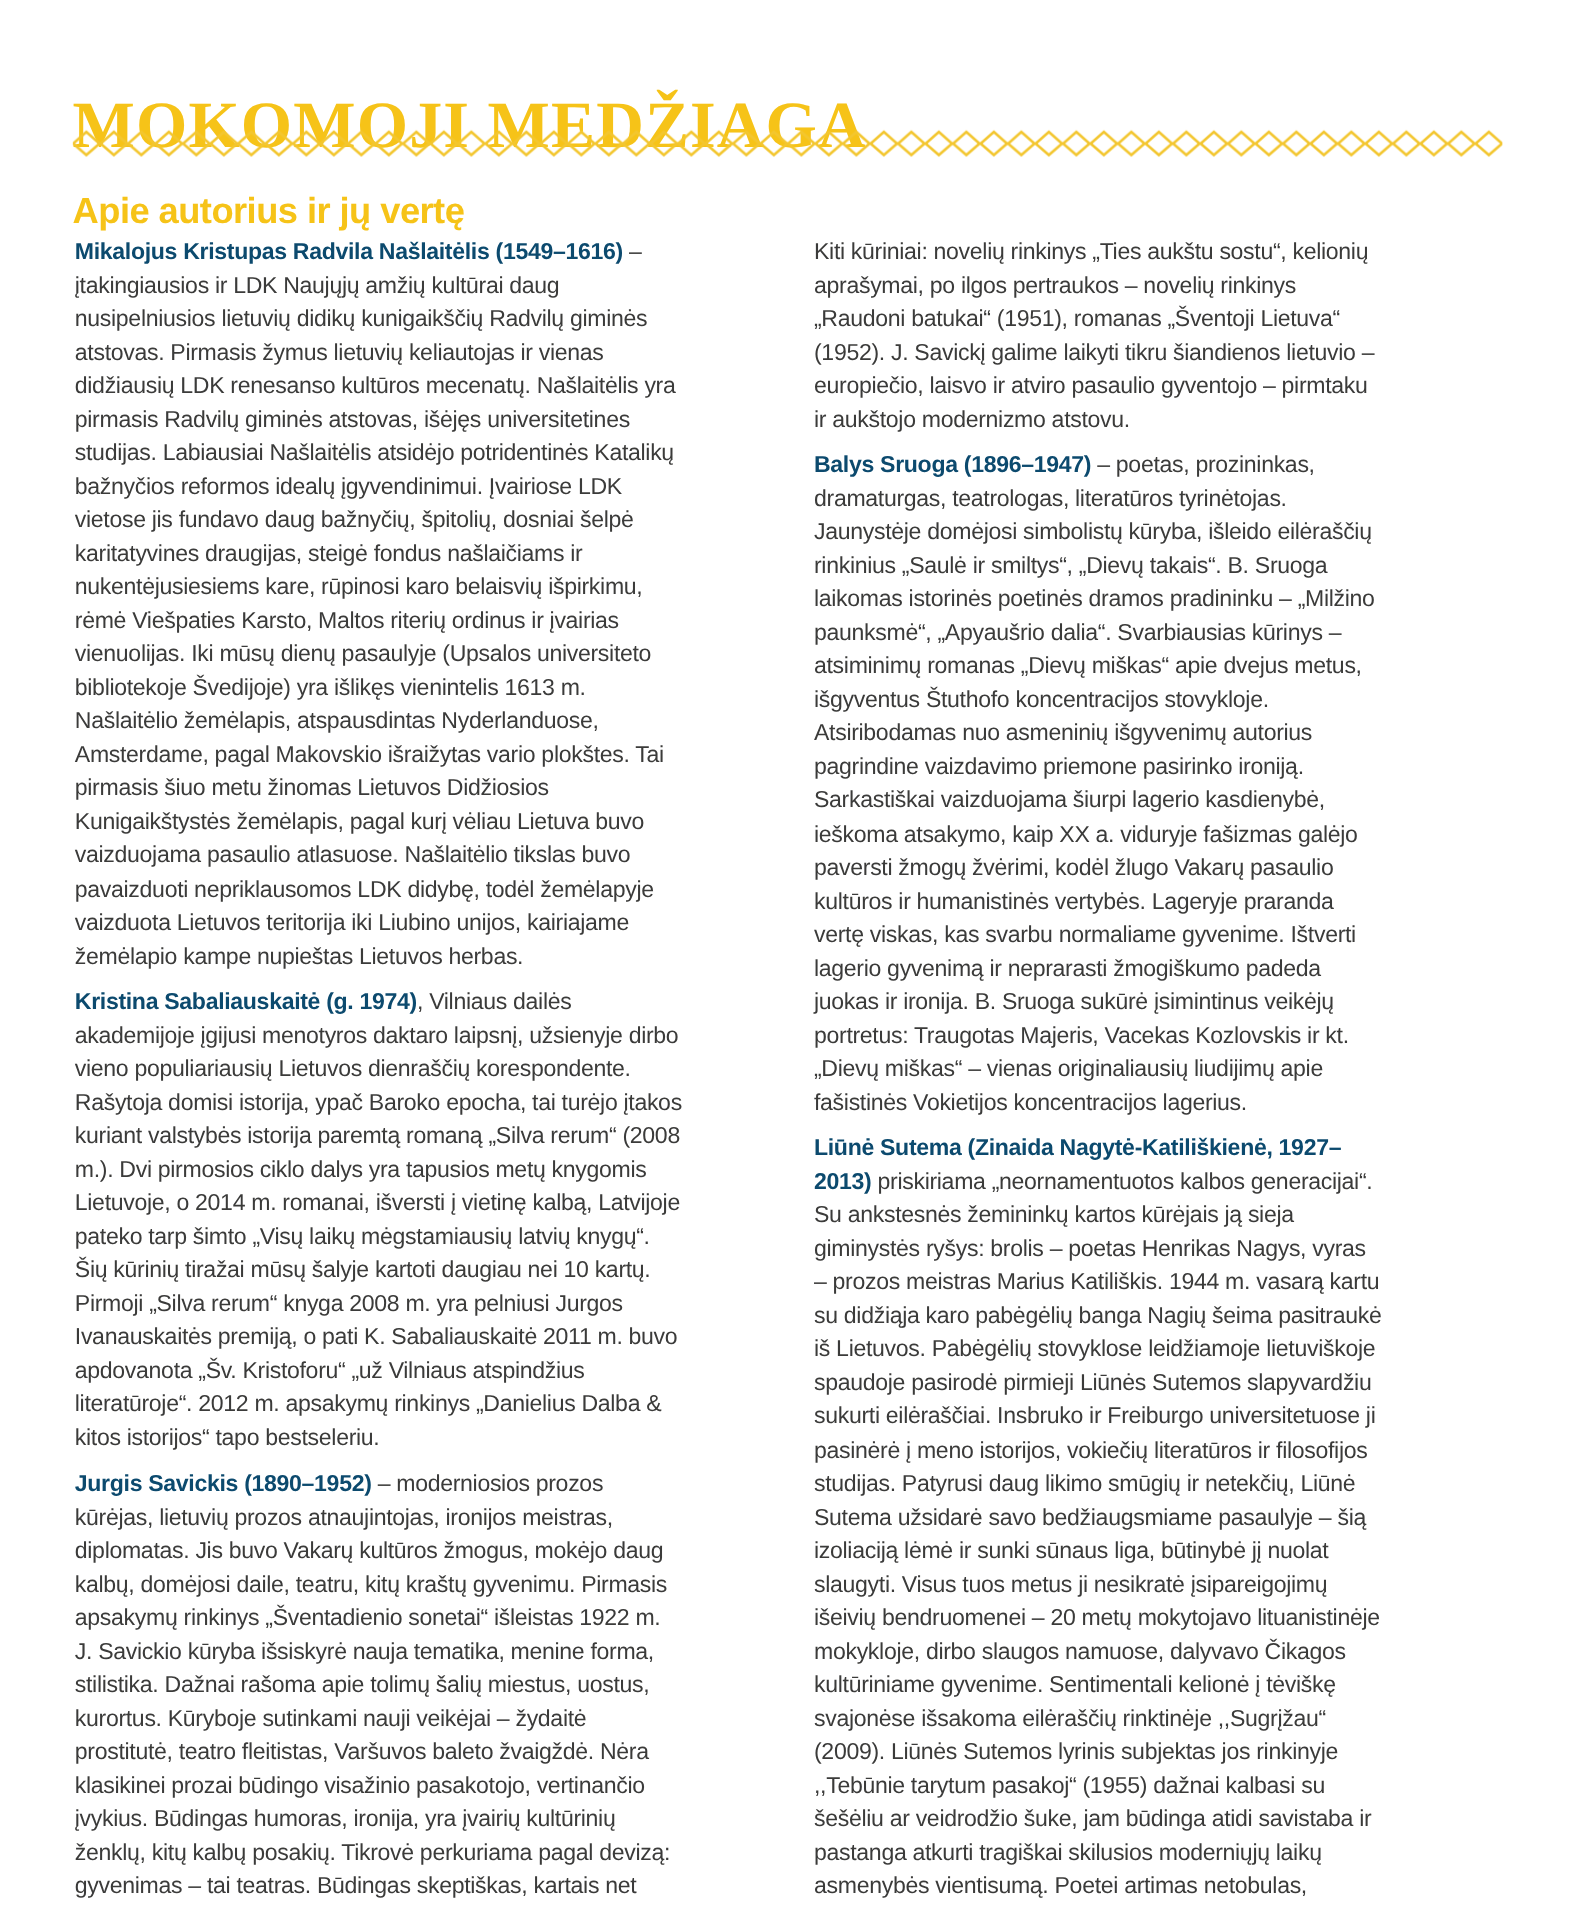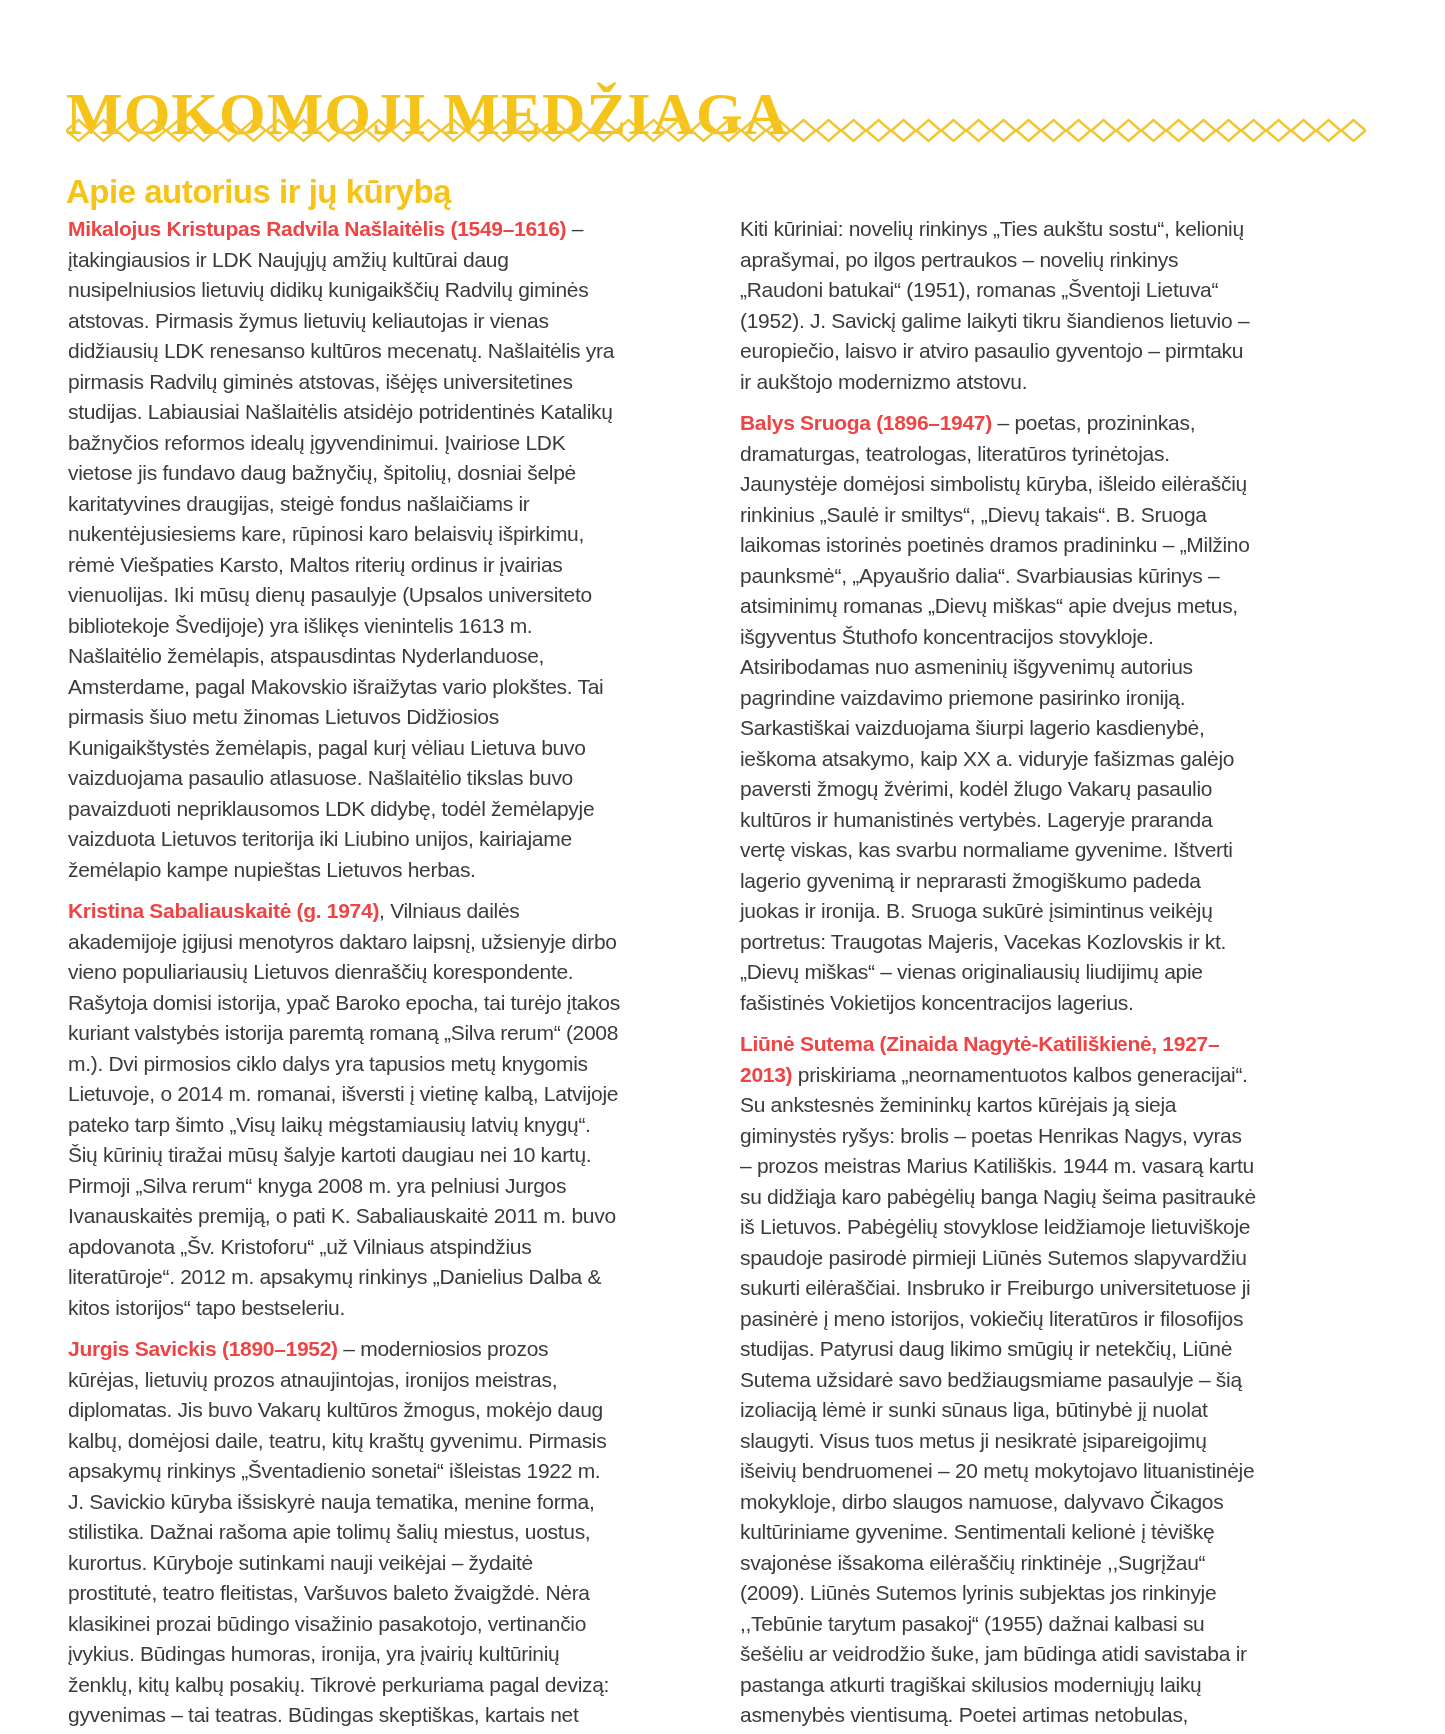--- a/index.html
+++ b/index.html
@@ -67,42 +67,42 @@
     margin: 0 0 11px 0;
     font-size: 21px;
     line-height: 30.5px;
     letter-spacing: -0.3px;
     color: #3B3B3A;
     text-align: left;
   }
   .col p:last-child { margin-bottom: 0; }
   .lead {
     font-weight: bold;
-    color: #ef4444;
+    color: #0c4a6e;
   }
 </style>
 </head>
 <body>
 
 <div class="page">
 
   <h1 class="page-title">MOKOMOJI MEDŽIAGA</h1>
 
   <div class="ornament-row">
     <svg width="1300" height="28" xmlns="http://www.w3.org/2000/svg">
       <defs>
         <pattern id="diam" width="25" height="28" patternUnits="userSpaceOnUse">
           <path d="M12.5 3 L24.5 13.5 L12.5 24 L0.5 13.5 Z" fill="none" stroke="#F3C62F" stroke-width="2.4"></path>
         </pattern>
       </defs>
       <rect x="0" y="0" width="1300" height="28" fill="url(#diam)"></rect>
     </svg>
   </div>
 
-  <h2 class="section-title">Apie autorius ir jų kūrybą</h2>
+  <h2 class="section-title">Apie autorius ir jų vertę</h2>
 
   <div class="columns">
 
     <div class="col col-left">
       <p><span class="lead">Mikalojus Kristupas Radvila Našlaitėlis (1549–1616)</span><span> – įtakingiausios ir LDK Naujųjų amžių kultūrai daug nusipelniusios lietuvių didikų kunigaikščių Radvilų giminės atstovas. Pirmasis žymus lietuvių keliautojas ir vienas didžiausių LDK renesanso kultūros mecenatų. Našlaitėlis yra pirmasis Radvilų giminės atstovas, išėjęs universitetines studijas. Labiausiai Našlaitėlis atsidėjo potridentinės Katalikų bažnyčios reformos idealų įgyvendinimui. Įvairiose LDK vietose jis fundavo daug bažnyčių, špitolių, dosniai šelpė karitatyvines draugijas, steigė fondus našlaičiams ir nukentėjusiesiems kare, rūpinosi karo belaisvių išpirkimu, rėmė Viešpaties Karsto, Maltos riterių ordinus ir įvairias vienuolijas. Iki mūsų dienų pasaulyje (Upsalos universiteto bibliotekoje Švedijoje) yra išlikęs vienintelis 1613 m. Našlaitėlio žemėlapis, atspausdintas Nyderlanduose, Amsterdame, pagal Makovskio išraižytas vario plokštes. Tai pirmasis šiuo metu žinomas Lietuvos Didžiosios Kunigaikštystės žemėlapis, pagal kurį vėliau Lietuva buvo vaizduojama pasaulio atlasuose. Našlaitėlio tikslas buvo pavaizduoti nepriklausomos LDK didybę, todėl žemėlapyje vaizduota Lietuvos teritorija iki Liubino unijos, kairiajame žemėlapio kampe nupieštas Lietuvos herbas.</span></p>
 
       <p><span class="lead">Kristina Sabaliauskaitė (g. 1974)</span><span>, Vilniaus dailės akademijoje įgijusi menotyros daktaro laipsnį, užsienyje dirbo vieno populiariausių Lietuvos dienraščių korespondente. Rašytoja domisi istorija, ypač Baroko epocha, tai turėjo įtakos kuriant valstybės istorija paremtą romaną „Silva rerum“ (2008 m.). Dvi pirmosios ciklo dalys yra tapusios metų knygomis Lietuvoje, o 2014 m. romanai, išversti į vietinę kalbą, Latvijoje pateko tarp šimto „Visų laikų mėgstamiausių latvių knygų“. Šių kūrinių tiražai mūsų šalyje kartoti daugiau nei 10 kartų. Pirmoji „Silva rerum“ knyga 2008 m. yra pelniusi Jurgos Ivanauskaitės premiją, o pati K. Sabaliauskaitė 2011 m. buvo apdovanota „Šv. Kristoforu“ „už Vilniaus atspindžius literatūroje“. 2012 m. apsakymų rinkinys „Danielius Dalba &amp; kitos istorijos“ tapo bestseleriu.</span></p>
 
       <p><span class="lead">Jurgis Savickis (1890–1952)</span><span> – moderniosios prozos kūrėjas, lietuvių prozos atnaujintojas, ironijos meistras, diplomatas. Jis buvo Vakarų kultūros žmogus, mokėjo daug kalbų, domėjosi daile, teatru, kitų kraštų gyvenimu. Pirmasis apsakymų rinkinys „Šventadienio sonetai“ išleistas 1922 m. J. Savickio kūryba išsiskyrė nauja tematika, menine forma, stilistika. Dažnai rašoma apie tolimų šalių miestus, uostus, kurortus. Kūryboje sutinkami nauji veikėjai – žydaitė prostitutė, teatro fleitistas, Varšuvos baleto žvaigždė. Nėra klasikinei prozai būdingo visažinio pasakotojo, vertinančio įvykius. Būdingas humoras, ironija, yra įvairių kultūrinių ženklų, kitų kalbų posakių. Tikrovė perkuriama pagal devizą: gyvenimas – tai teatras. Būdingas skeptiškas, kartais net pesimistinis požiūris į žmogų ir jo būtį.</span></p>
     </div>

